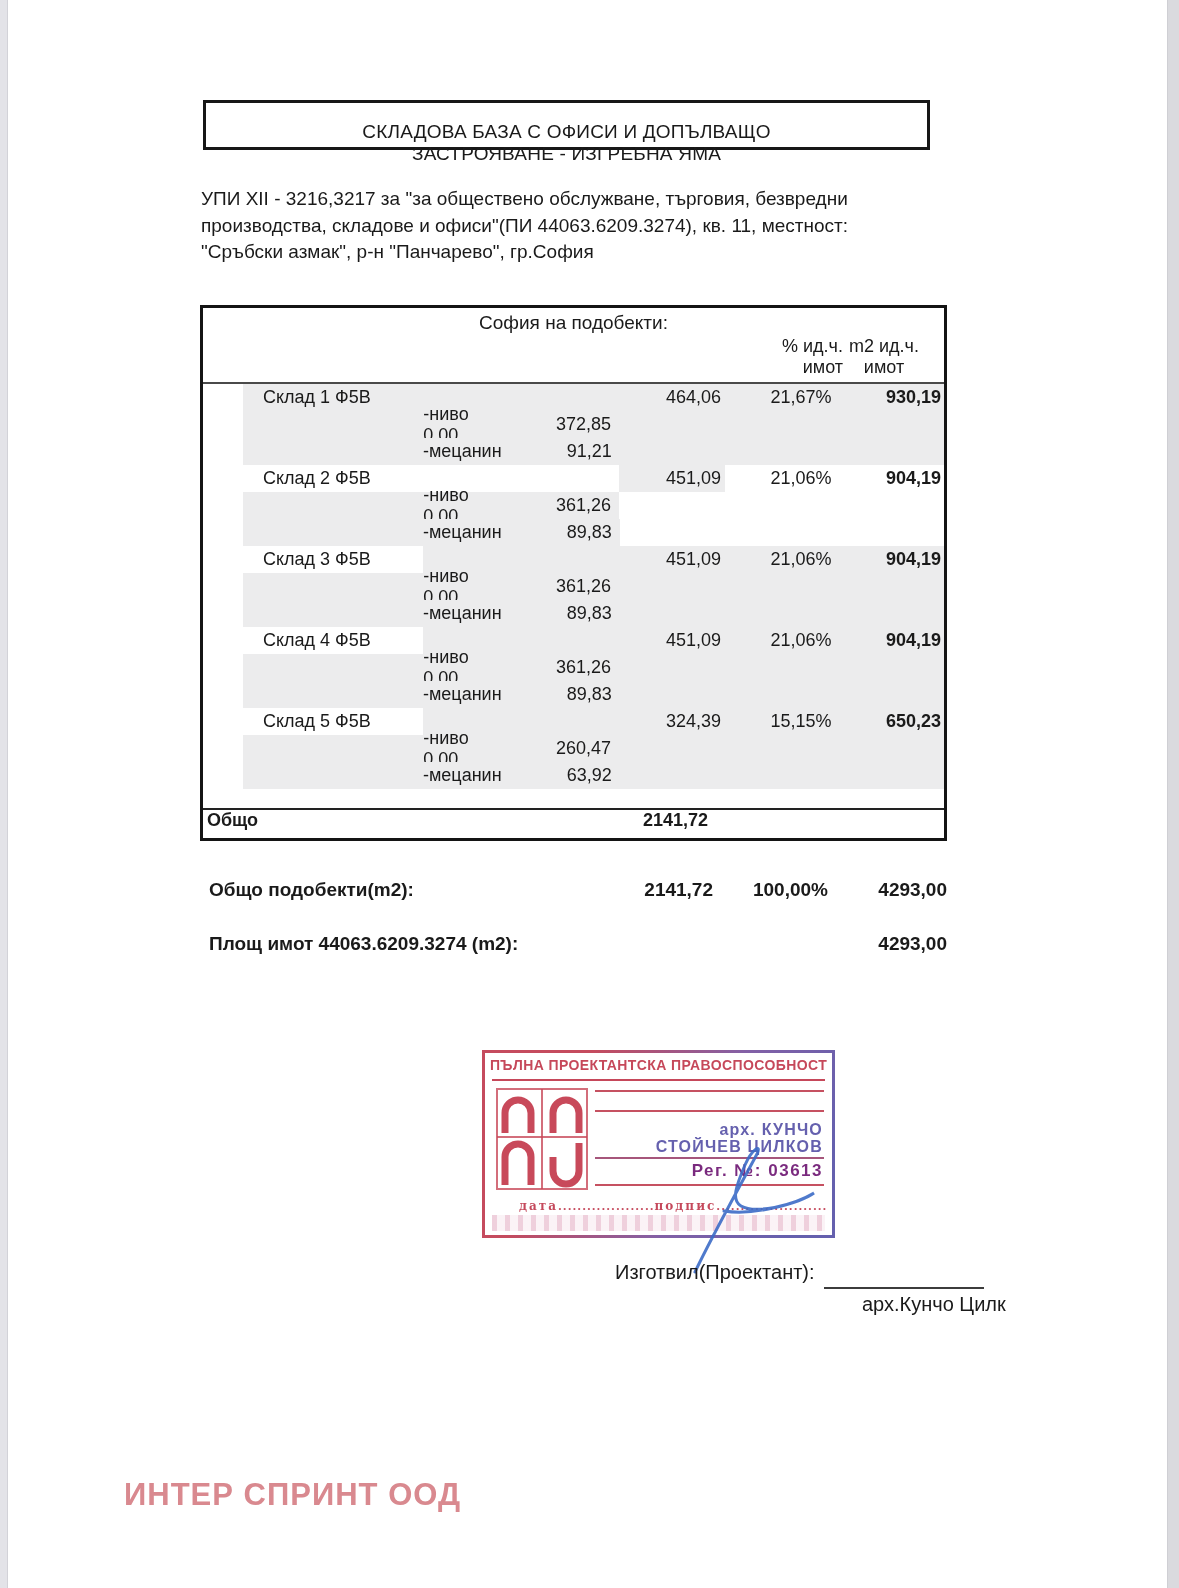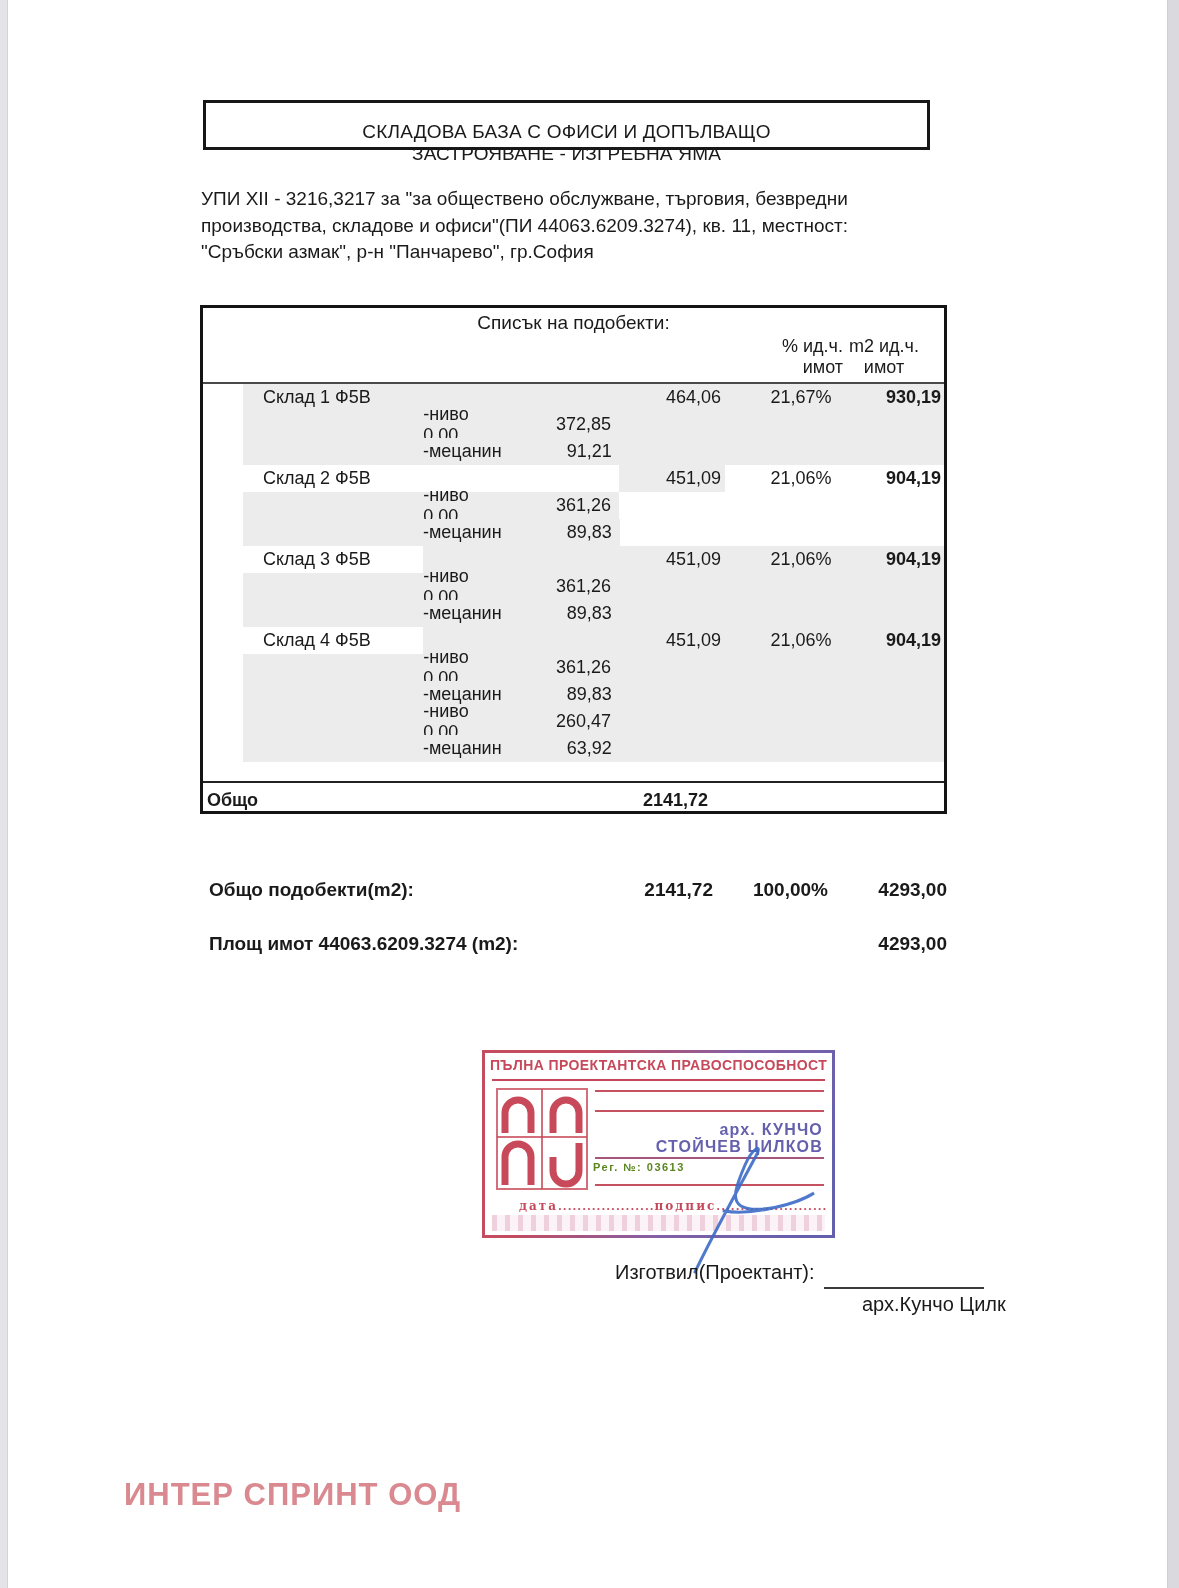--- a/index.html
+++ b/index.html
@@ -34,21 +34,21 @@
   .c { height:100%; display:flex; align-items:center; }
   .c1{width:190px; padding-left:20px;margin-left:40px;}
   .c2{width:85px;  justify-content:flex-end; padding-right:3px;}
   .c3{width:122px; justify-content:flex-end; padding-right:8px;}
   .c4{width:112px; justify-content:flex-end; padding-right:4px;}
   .c5{width:115px; justify-content:flex-end; padding-right:2px;}
   .c6{width:117px; justify-content:flex-end; padding-right:3px;}
   .g{background:#ececed;} .w{background:#ffffff;}
   .bold{font-weight:bold;}
   .filler{height:19px; background:#fff;}
-  .total-row { display:flex; height:30px; align-items:flex-end;
+  .total-row { display:flex; height:30px; align-items:flex-start;
                border-top:2px solid #222; background:#fff; font-weight:bold; }
   .t1{width:190px; padding-left:4px;}
   .t2{width:319px; text-align:right; padding-right:4px;}
 
   
   .sum-label { position:absolute; left:201px; font-size:19px; font-weight:bold;margin-left:8px; }
   .sum-val { position:absolute; font-size:19px; font-weight:bold; text-align:right; }
 
   
   .stamp { position:absolute; left:482px; top:1050px; width:353px; height:188px;
@@ -58,22 +58,22 @@
                   color:#c23b4e; font-size:14px; letter-spacing:0.4px; font-weight:bold;
                   transform:scaleY(1.05); }
   .stamp-rule-top { position:absolute; top:26px; left:7px; right:7px; height:2px;
                     background:#c23b4e; }
   .stamp-logo { position:absolute; left:10px; top:34px; }
   .s-line { position:absolute; left:110px; right:8px; height:2px; }
   .s-red { background:#c24456; } .s-vio { background:#a04a72; }
   .stamp-name { position:absolute; right:9px; top:68px; width:230px; text-align:right;
                 color:#5a55a8; font-size:16px; line-height:17px; letter-spacing:1.2px;
                 font-weight:bold; }
-  .stamp-reg { position:absolute; right:9px; top:108px; width:230px; text-align:left;
-               color:#4d7c0f; font-size:11px; letter-spacing:1.5px; font-weight:bold; }
+  .stamp-reg { position:absolute; right:9px; top:108px; width:230px; text-align:right;
+               color:#701a75; font-size:17px; letter-spacing:1.5px; font-weight:bold; }
   .stamp-foot { position:absolute; top:146px; left:34px; right:10px; display:flex;
                 color:#c13c50; font-family:"DejaVu Serif",serif; font-size:12px;
                 font-weight:bold; letter-spacing:2px; }
   .dots { letter-spacing:1px; font-size:11px; }
   .foot-date { width:150px; } .foot-sign { flex:1; }
   .stamp-band { position:absolute; left:7px; right:7px; bottom:4px; height:16px;
                 background:repeating-linear-gradient(90deg,
                   rgba(195,85,130,0.30) 0 5px, rgba(195,85,130,0.08) 5px 13px);
                 filter:blur(0.5px); }
   .sig-svg { position:absolute; left:640px; top:1140px; }
@@ -98,21 +98,21 @@
 
   <div class="title-box">
     <div>СКЛАДОВА БАЗА С ОФИСИ И ДОПЪЛВАЩО</div>
     <div>ЗАСТРОЯВАНЕ - ИЗГРЕБНА ЯМА</div>
   </div>
 
   <div class="desc">УПИ XII - 3216,3217 за "за обществено обслужване, търговия, безвредни производства, складове и офиси"(ПИ 44063.6209.3274), кв. 11, местност: "Сръбски азмак", р-н "Панчарево", гр.София</div>
 
   <div class="tbl">
     <div class="tbl-head">
-      <div class="tbl-title">Списък на подобекти:</div>
+      <div class="tbl-title">София на подобекти:</div>
       <div class="h-pct">
         <div>% ид.ч.</div>
         <div>имот</div>
       </div>
       <div class="h-m2">
         <div>m2 ид.ч.</div>
         <div>имот</div>
       </div>
     </div>
 
@@ -209,20 +209,28 @@
     </div>
     <div class="row">
       <div class="c c1 g"></div>
       <div class="c c2 g">-мецанин</div>
       <div class="c c3 g">89,83</div>
       <div class="c c4 g"></div>
         <div class="c c5 g"></div>
         <div class="c c6 g"></div>
     </div>
 
+    <div class="row">
+      <div class="c c1 w">Склад 5 Ф5В</div>
+      <div class="c c2 g"></div>
+        <div class="c c3 g"></div>
+      <div class="c c4 g">324,39</div>
+      <div class="c c5 g">15,15%</div>
+      <div class="c c6 g bold">650,23</div>
+    </div>
     <div class="row">
       <div class="c c1 g"></div>
       <div class="c c2 g">-ниво 0,00</div>
       <div class="c c3 g">260,47</div>
       <div class="c c4 g"></div>
         <div class="c c5 g"></div>
         <div class="c c6 g"></div>
     </div>
     <div class="row">
       <div class="c c1 g"></div>

